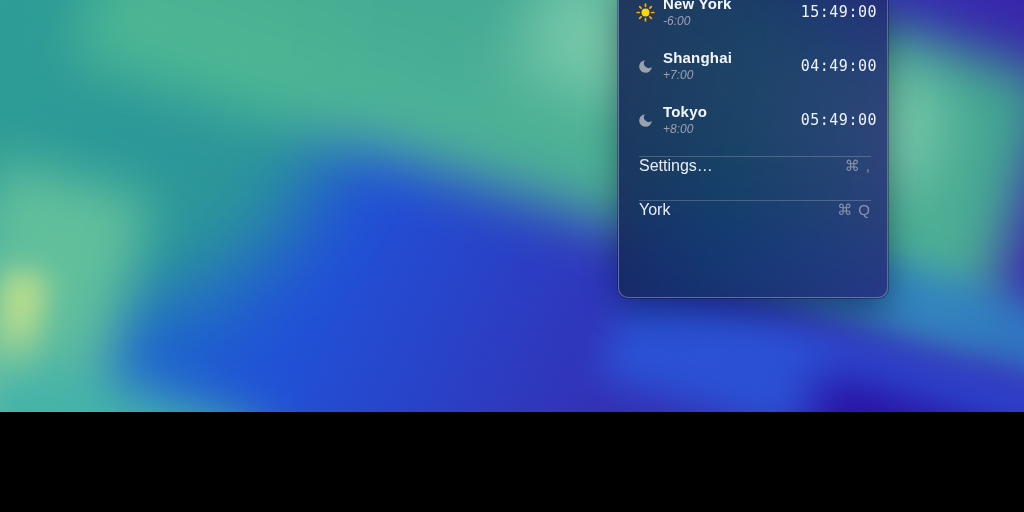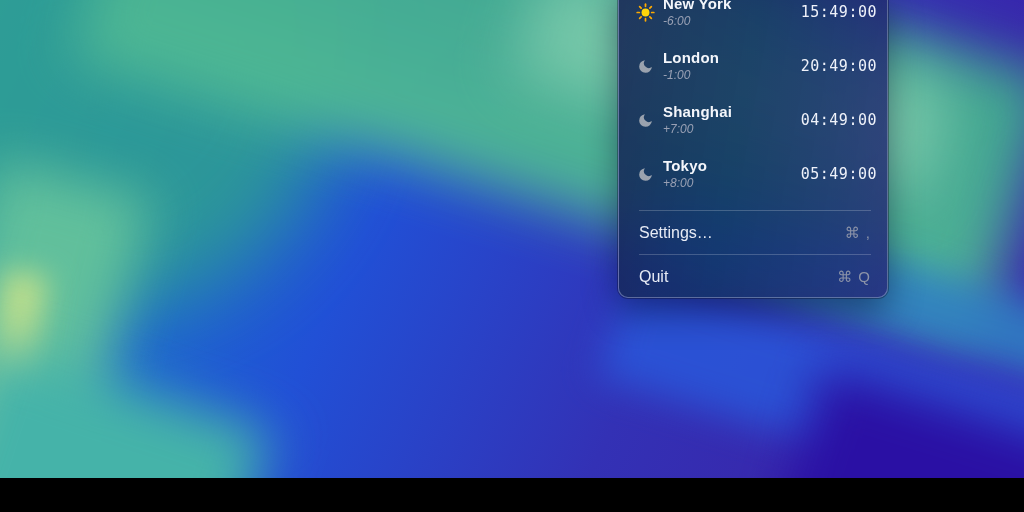--- a/index.html
+++ b/index.html
@@ -1,19 +1,19 @@
 <!DOCTYPE html>
 <html><head>
 <meta charset="utf-8">
 <style>
   html, body { margin: 0; padding: 0; background: #000; }
   .screen {
     position: relative;
     width: 1024px;
-    height: 478px;
+    height: 412px;
     overflow: hidden;
     font-family: "Liberation Sans", sans-serif;
     -webkit-font-smoothing: antialiased;
   }
 
   
   .wallpaper {
     position: absolute; inset: 0; overflow: hidden;
     background: linear-gradient(115deg,
       #2a93b8 0%, #1c6ccd 20%, #2150d6 38%,
@@ -75,21 +75,21 @@
   }
 
   .divider {
     height: 1px;
     margin: 0 16px 0 20px;
     background: rgba(255,255,255,0.20);
   }
   .divider.first { margin-top: 9px; }
 
   .menu-item {
-    display: flex; align-items: center;
+    display: flex; align-items: flex-start;
     height: 43px;
     padding: 0 16px 0 20px;
     cursor: default;
   }
   .menu-label { font-size: 16px; font-weight: 500; color: #e7ebf5; }
   .shortcut   { margin-left: auto; font-size: 15px; color: #8c93a8; letter-spacing: 1px; }
 </style>
 </head>
 <body>
 
@@ -127,32 +127,20 @@
             <circle cx="12" cy="12" r="5" fill="#FFD60A"></circle>
           </svg>
         </span>
         <span class="clock-info">
           <span class="city">New York</span>
           <span class="offset">-6:00</span>
         </span>
         <span class="time">15:49:00</span>
       </div>
 
-      <div class="clock-row">
-        <span class="clock-icon">
-          <svg width="17" height="17" viewBox="0 0 24 24">
-            <path d="M21 12.79A9 9 0 1 1 11.21 3 7 7 0 0 0 21 12.79z" fill="#9AA2AE"></path>
-          </svg>
-        </span>
-        <span class="clock-info">
-          <span class="city">London</span>
-          <span class="offset">-1:00</span>
-        </span>
-        <span class="time">20:49:00</span>
-      </div>
 
       <div class="clock-row">
         <span class="clock-icon">
           <svg width="17" height="17" viewBox="0 0 24 24">
             <path d="M21 12.79A9 9 0 1 1 11.21 3 7 7 0 0 0 21 12.79z" fill="#9AA2AE"></path>
           </svg>
         </span>
         <span class="clock-info">
           <span class="city">Shanghai</span>
           <span class="offset">+7:00</span>
@@ -178,18 +166,18 @@
     <div class="divider first"></div>
 
     <div class="menu-item">
       <span class="menu-label">Settings…</span>
       <span class="shortcut">⌘ ,</span>
     </div>
 
     <div class="divider"></div>
 
     <div class="menu-item">
-      <span class="menu-label">Quit</span>
+      <span class="menu-label">York</span>
       <span class="shortcut">⌘ Q</span>
     </div>
 
   </div>
 </div>
 
 </body></html>

